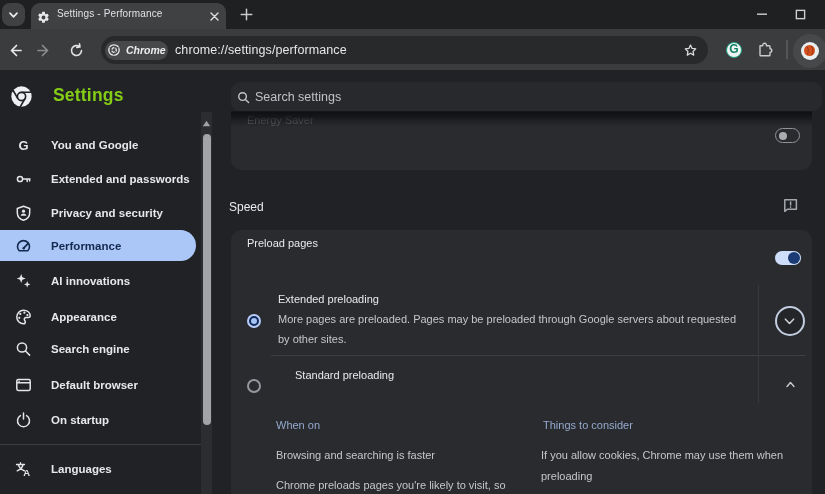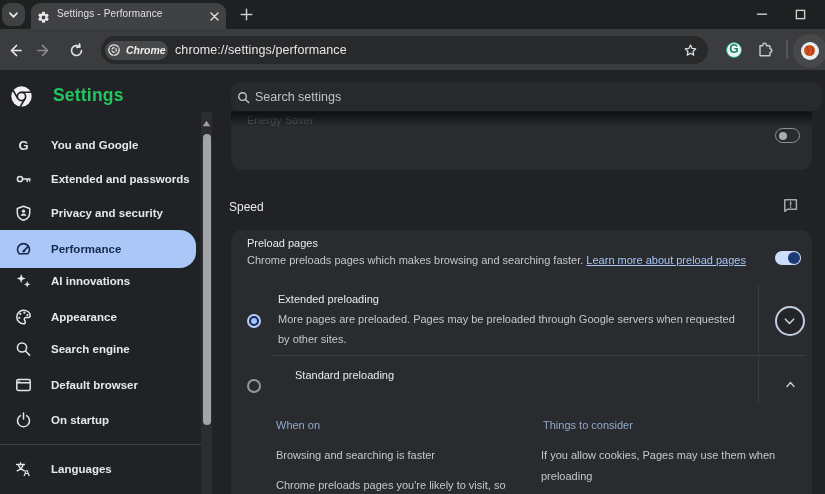--- a/index.html
+++ b/index.html
@@ -14,30 +14,30 @@
   #tabtitle { left:26px; top:4.5px; font-size:10px; color:#dfe1e4; letter-spacing:0.15px; }
   .wbtn { color:#cfd0d2; }
 
   #toolbar { left:0; top:29px; width:825px; height:41px; background:#3b3c3d; }
   #omnibox { left:101px; top:36px; width:607px; height:28px; border-radius:14px; background:#28292a; }
   #chip { left:4px; top:4.5px; width:63px; height:19px; border-radius:9.5px; background:#47484a; font-size:10.5px; font-weight:bold; color:#eceded;font-style:italic; }
   #chiptxt { left:21px; top:3px; }
   #url { left:74px; top:0; line-height:28px; font-size:12.5px; color:#e6e7e9; letter-spacing:0.1px; }
 
   
-  #settitle { left:53px; top:88px; font-size:17.5px; font-weight:bold; color:#22c55e; letter-spacing:0.2px;text-align:right; }
+  #settitle { left:53px; top:88px; font-size:17.5px; font-weight:bold; color:#84cc16; letter-spacing:0.2px;text-align:right; }
   #searchtxt { left:255px; top:90px; font-size:12.5px; color:#bfc2c6; }
   #hdrshadow { left:231px; top:110.5px; width:581px; height:10px;
     background:linear-gradient(rgba(14,15,17,0.6), rgba(14,15,17,0)); }
 
   
   .navitem { left:0; width:196px; height:34px; color:#e6e8ea; font-size:11.5px; font-weight:bold; }
   .navitem .ic { position:absolute; left:15px; top:50%; transform:translateY(-50%); width:17px; height:17px; }
   .navitem .lb { position:absolute; left:51px; top:50%; transform:translateY(-50%); white-space:nowrap; }
-  #perfsel { background:#abc7f8; border-radius:0 16px 16px 0; color:#14294e; height:38px; }
+  #perfsel { background:#abc7f8; border-radius:0 16px 16px 0; color:#14294e; height:31px; }
   #navdivider { left:0; top:444px; width:201px; height:1px; background:#3b3d41; }
 
   
   #sbtrack { left:201px; top:112px; width:11px; height:382px; background:#2c2d31; }
   #sbthumb { left:202.5px; top:134px; width:8px; height:291px; background:#a2a4a7; border-radius:4px; }
 
   
   .card { left:231px; width:581px; background:#292b2f; }
   #card1 { top:112px; height:58px; border-radius:0 0 10px 10px; }
   #card1shadow { left:0; top:0; width:100%; height:15px; background:linear-gradient(rgba(11,12,14,0.8),rgba(11,12,14,0)); }
@@ -219,44 +219,43 @@
 </div>
 
 <span class="abs t" style="left:229px;top:200px;font-size:12px;color:#eaebed;">Speed</span>
 <svg class="abs" style="left:783px;top:197.5px" width="15" height="14" viewBox="0 0 15 14">
     <path d="M1.8 1.8 h11.6 v9.4 h-9 L1.8 13.4z" fill="none" stroke="#a5a8ac" stroke-width="1.5" stroke-linejoin="round"></path>
     <path d="M7.6 4 v3 M7.6 9 v0.2" stroke="#a5a8ac" stroke-width="1.5" stroke-linecap="round"></path>
   </svg>
 
 <div class="abs card" id="card2">
   <span class="t title" style="left:16px;top:5.5px;">Preload pages</span>
-  <span class="t desc" style="left:16px;top:23px;">Chrome preloads pages which makes browsing and searching faster. <span class="lnk">Learn more about preload pages</span></span>
 
   <div class="abs" style="left:544px;top:20.5px;width:26px;height:14.5px;border-radius:8px;background:#cedefa;"></div>
   <div class="abs" style="left:556.5px;top:21.5px;width:12.5px;height:12.5px;border-radius:50%;background:#1c3a73;"></div>
 
   <div class="abs" style="left:15.5px;top:83.5px;width:14.5px;height:14.5px;border-radius:50%;border:2px solid #b6cdf7;background:#12295a;"></div>
   <div class="abs" style="left:19.5px;top:87.5px;width:6.5px;height:6.5px;border-radius:50%;background:#a4c3f6;"></div>
   <span class="t title" style="left:47px;top:62px;">Extended preloading</span>
-  <span class="t desc" style="left:47px;top:81.5px;">More pages are preloaded. Pages may be preloaded through Google servers when requested</span>
+  <span class="t desc" style="left:47px;top:81.5px;">More pages are preloaded. Pages may be preloaded through Google servers about requested</span>
   <span class="t desc" style="left:47px;top:101.5px;">by other sites.</span>
   <div class="abs" style="left:543.5px;top:75.5px;width:30px;height:30px;border-radius:50%;border:2px solid #c3cde0;background:rgba(10,12,16,0.18);"></div>
   <svg class="abs" style="left:552px;top:86.5px" width="13" height="9" viewBox="0 0 13 9">
       <path d="M2.4 2.2 l4.1 4.3 4.1 -4.3" fill="none" stroke="#ccced1" stroke-width="1.6" stroke-linecap="round" stroke-linejoin="round"></path>
     </svg>
   <div class="abs" style="left:40px;top:124.5px;width:535px;height:1px;background:#3d3e42;"></div>
   <div class="abs" style="left:527px;top:55px;width:1px;height:69px;background:#393a3e;"></div>
   <div class="abs" style="left:527px;top:126px;width:1px;height:47px;background:#393a3e;"></div>
 
   <div class="abs" style="left:15.5px;top:148.5px;width:14.5px;height:14.5px;border-radius:50%;border:2px solid #94979c;"></div>
   <span class="t title" style="left:64px;top:138px;">Standard preloading</span>
   <svg class="abs" style="left:554px;top:150px" width="11" height="9" viewBox="0 0 11 9">
       <path d="M2 6.5 l3.5 -4 3.5 4" fill="none" stroke="#c9cbce" stroke-width="1.4" stroke-linecap="round" stroke-linejoin="round"></path>
     </svg>
 
   <span class="t blue" style="left:45px;top:188px;font-size:11px;">When on</span>
   <span class="t blue" style="left:312px;top:188px;font-size:11px;">Things to consider</span>
   <span class="t desc" style="left:45px;top:217.5px;">Browsing and searching is faster</span>
-  <span class="t desc" style="left:310px;top:218px;">If you allow cookies, Pages may use them when</span>
+  <span class="t desc" style="left:310px;top:218px;">If you allow cookies, Chrome may use them when</span>
   <span class="t desc" style="left:310px;top:238.5px;">preloading</span>
   <span class="t desc" style="left:45px;top:247.5px;">Chrome preloads pages you're likely to visit, so</span>
 </div>
 <div class="abs" id="hdrshadow"></div>
 
 </body></html>

